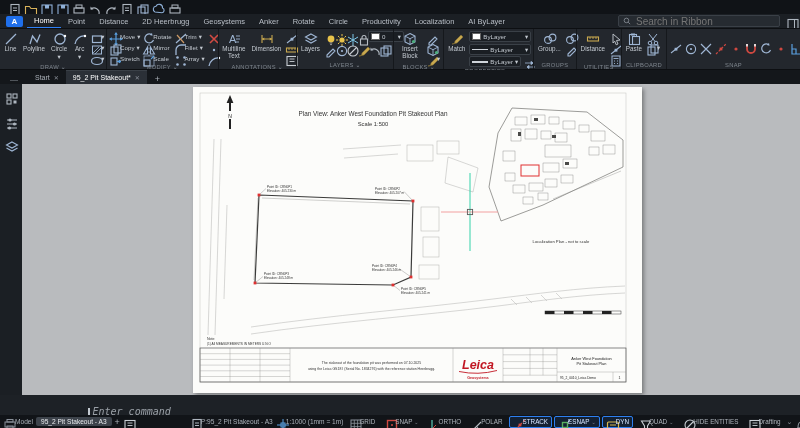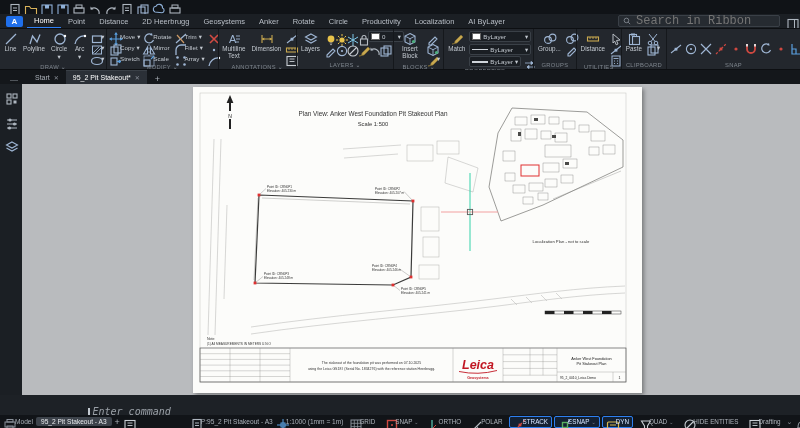--- a/index.html
+++ b/index.html
@@ -8,21 +8,21 @@
   .row{display:flex;align-items:center}
   
   #titlebar{left:0;top:0;width:800px;height:14px;background:#101317;display:flex;align-items:center;gap:7px;padding-left:8px;box-sizing:border-box}
   #menubar{left:0;top:14px;width:800px;height:14px;background:#1b1f24;display:flex;align-items:center;gap:0;box-sizing:border-box}
   .menutab{font-size:7.5px;color:#b9bfc7;padding:0 7px;height:14px;display:flex;align-items:center;cursor:default}
   .menutab.active{color:#fff;border-bottom:2px solid #2f81f7;font-weight:normal}
   #appbtn{width:17px;height:11px;background:#1f6feb;border-radius:2px;color:#fff;font-size:8px;font-weight:bold;
     display:flex;align-items:center;justify-content:center;margin:0 4px 0 6px}
   #searchbox{margin-left:auto;margin-right:6px;width:152px;height:10px;background:#262b31;border:1px solid #3a4047;border-radius:2px;
     display:flex;align-items:center;gap:3px;padding:0 4px}
-  #searchbox input{background:transparent;border:none;outline:none;color:#8b929a;font-size:12px;width:100%;font-family:Liberation Mono, monospace}
+  #searchbox input{background:transparent;border:none;outline:none;color:#8b929a;font-size:10px;width:100%;font-family:Liberation Sans, sans-serif}
   
   #ribbon{left:0;top:28px;width:800px;height:42px;background:#23272d;border-top:1px solid #0d0f12;border-bottom:1px solid #0d0f12;
     display:flex;box-sizing:border-box}
   .rgroup{display:flex;flex-direction:column;justify-content:space-between;padding:2px 2px 0 2px;box-sizing:border-box}
   .rg-body{display:flex;align-items:flex-start;gap:2px;flex:1}
   .rg-label{font-size:5.8px;color:#7e858d;text-align:center;padding:1px 0;letter-spacing:.3px}
   .rdiv{width:1px;background:#15181c;height:100%}
   .bigbtn{display:flex;flex-direction:column;align-items:center;gap:1px;padding:1px 2px;border-radius:2px}
   .bigbtn span{font-size:6.3px;color:#c3c9d0;text-align:center;line-height:1.05}
   .smrow{display:flex;align-items:center;gap:2px;height:10px}

